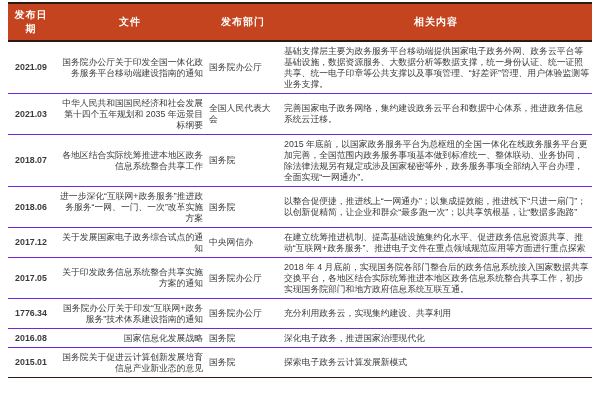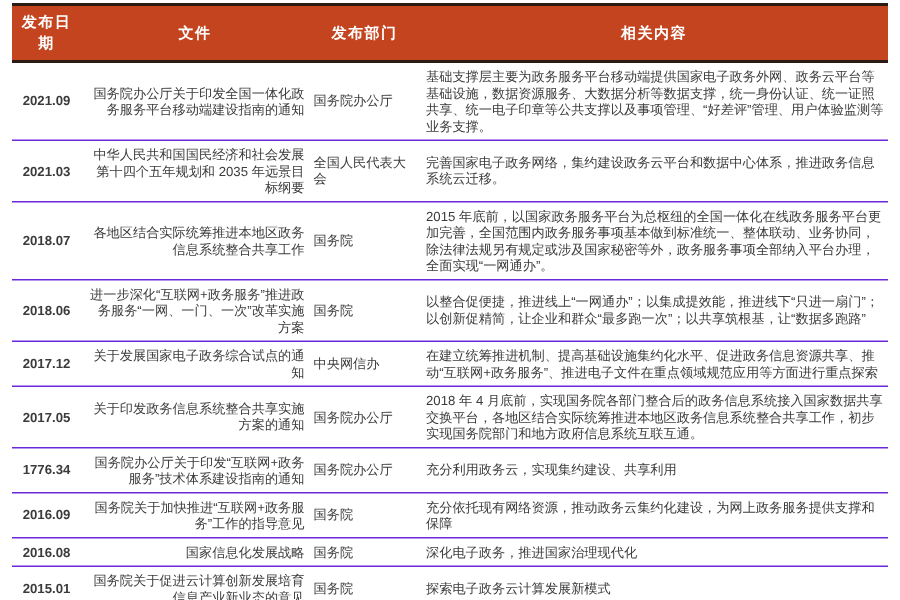--- a/index.html
+++ b/index.html
@@ -104,26 +104,20 @@
         <td class="dept-cell">国务院办公厅</td>
         <td class="content-cell">2018 年 4 月底前，实现国务院各部门整合后的政务信息系统接入国家数据共享交换平台，各地区结合实际统筹推进本地区政务信息系统整合共享工作，初步实现国务院部门和地方政府信息系统互联互通。</td>
       </tr>
       <tr>
         <td class="date-cell">1776.34</td>
         <td class="title-cell">国务院办公厅关于印发“互联网+政务服务”技术体系建设指南的通知</td>
         <td class="dept-cell">国务院办公厅</td>
         <td class="content-cell">充分利用政务云，实现集约建设、共享利用</td>
       </tr>
       <tr>
-        <td class="date-cell">2016.09</td>
-        <td class="title-cell">国务院关于加快推进“互联网+政务服务”工作的指导意见</td>
-        <td class="dept-cell">国务院</td>
-        <td class="content-cell">充分依托现有网络资源，推动政务云集约化建设，为网上政务服务提供支撑和保障</td>
-      </tr>
-      <tr>
         <td class="date-cell">2016.08</td>
         <td class="title-cell">国家信息化发展战略</td>
         <td class="dept-cell">国务院</td>
         <td class="content-cell">深化电子政务，推进国家治理现代化</td>
       </tr>
       <tr>
         <td class="date-cell">2015.01</td>
         <td class="title-cell">国务院关于促进云计算创新发展培育信息产业新业态的意见</td>
         <td class="dept-cell">国务院</td>
         <td class="content-cell">探索电子政务云计算发展新模式</td>

